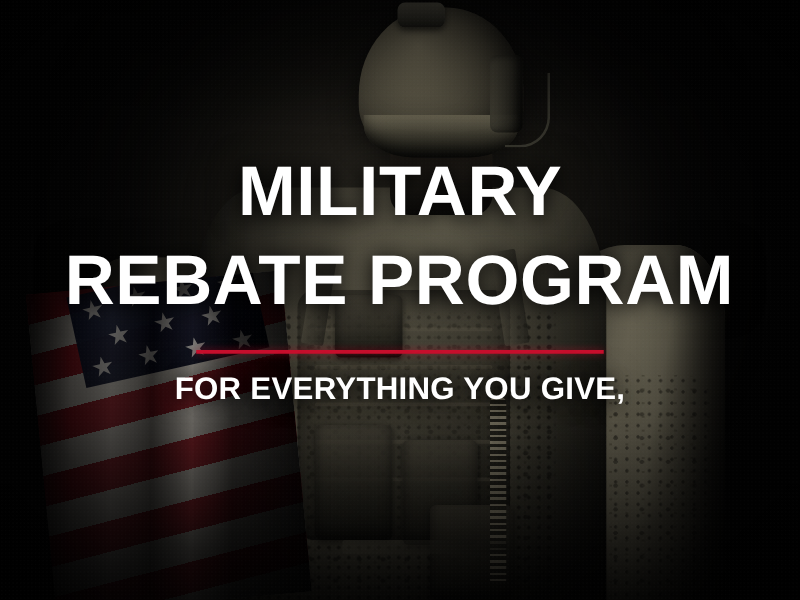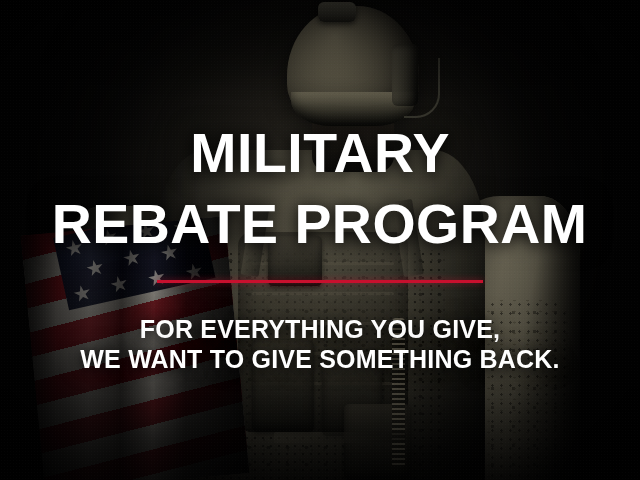--- a/index.html
+++ b/index.html
@@ -386,21 +386,20 @@
   }
 
   .subhead {
     text-align: center;
     color: #ffffff;
     font-weight: 700;
     font-size: 25px;
     line-height: 1.22;
     letter-spacing: 0.2px;
     text-transform: uppercase;
-    margin-top: 18px;
     text-shadow: 0 2px 12px rgba(0,0,0,0.85),
                  0 0 22px rgba(0,0,0,0.5);
   }
   .subhead .l1 { display: block; }
   .subhead .l2 { display: block; }
 </style>
 </head>
 <body>
 
 <div class="poster">
@@ -467,17 +466,16 @@
   </div>
 
   <div class="overlay">
     <div class="headline headline-1">MILITARY</div>
     <div class="headline headline-2">REBATE PROGRAM</div>
 
     <div class="rule" style="background: rgb(200, 16, 46);"></div>
 
     <div class="subhead">
       <span class="l1">FOR EVERYTHING YOU GIVE,</span>
-      <span class="l2">WE WANT TO GIVE SOMETHING BACK.</span>
     </div>
   </div>
 
 </div>
 
 </body></html>

